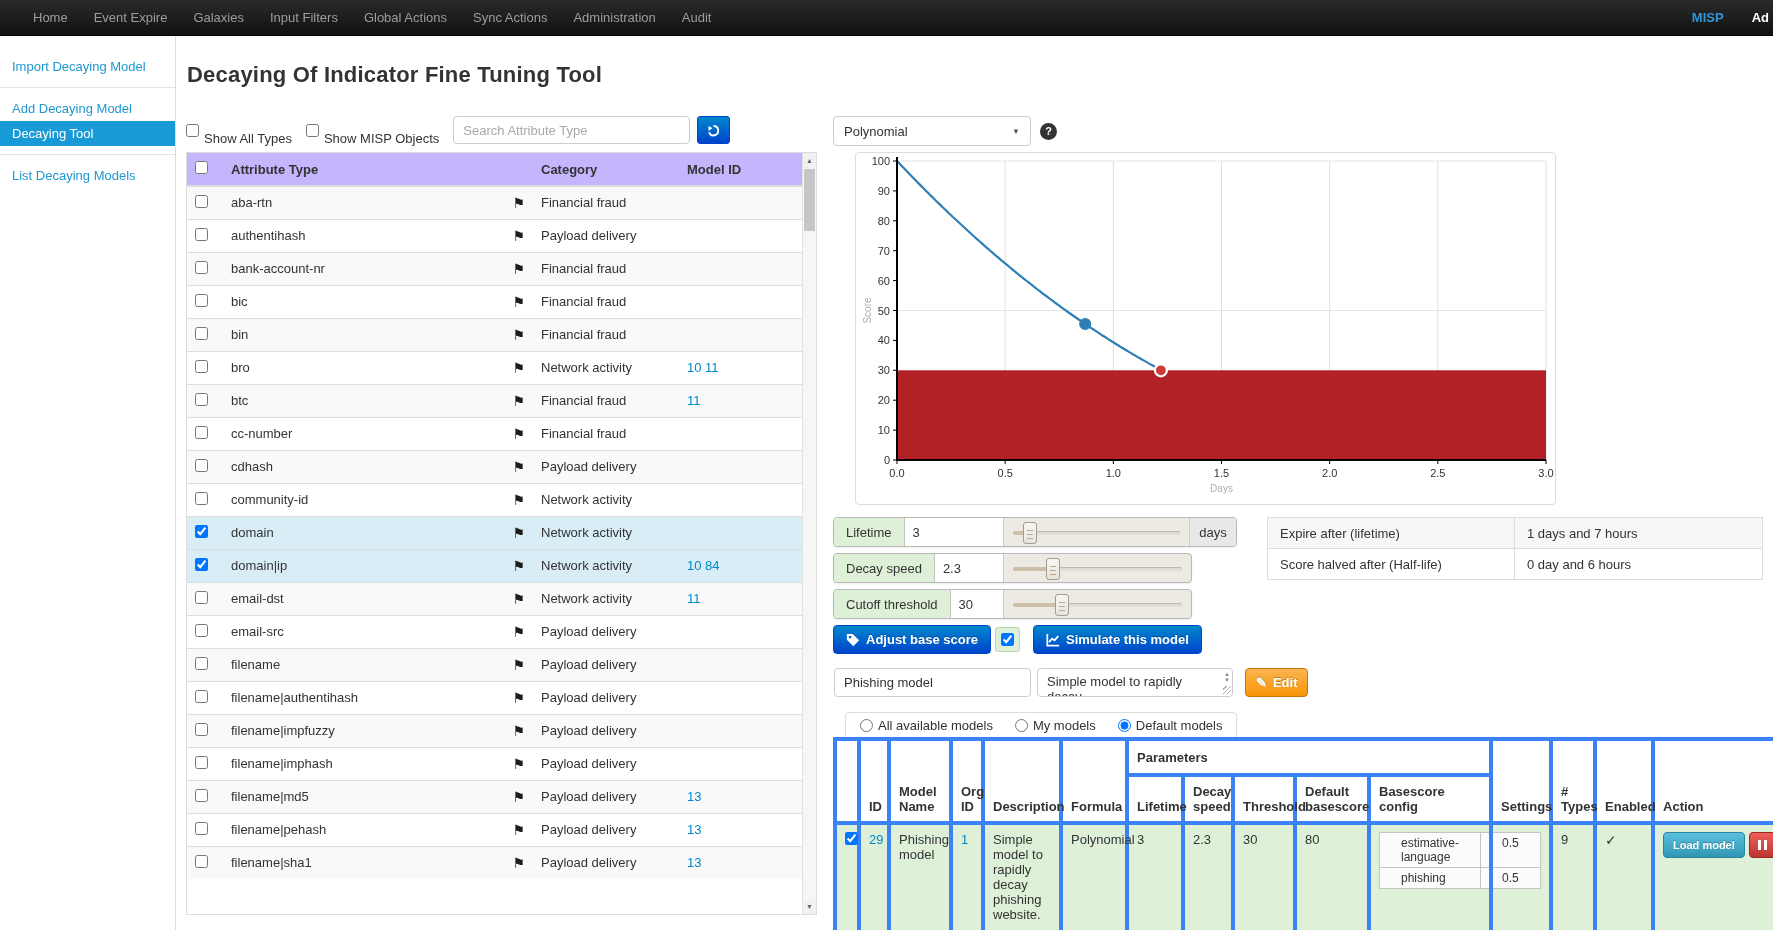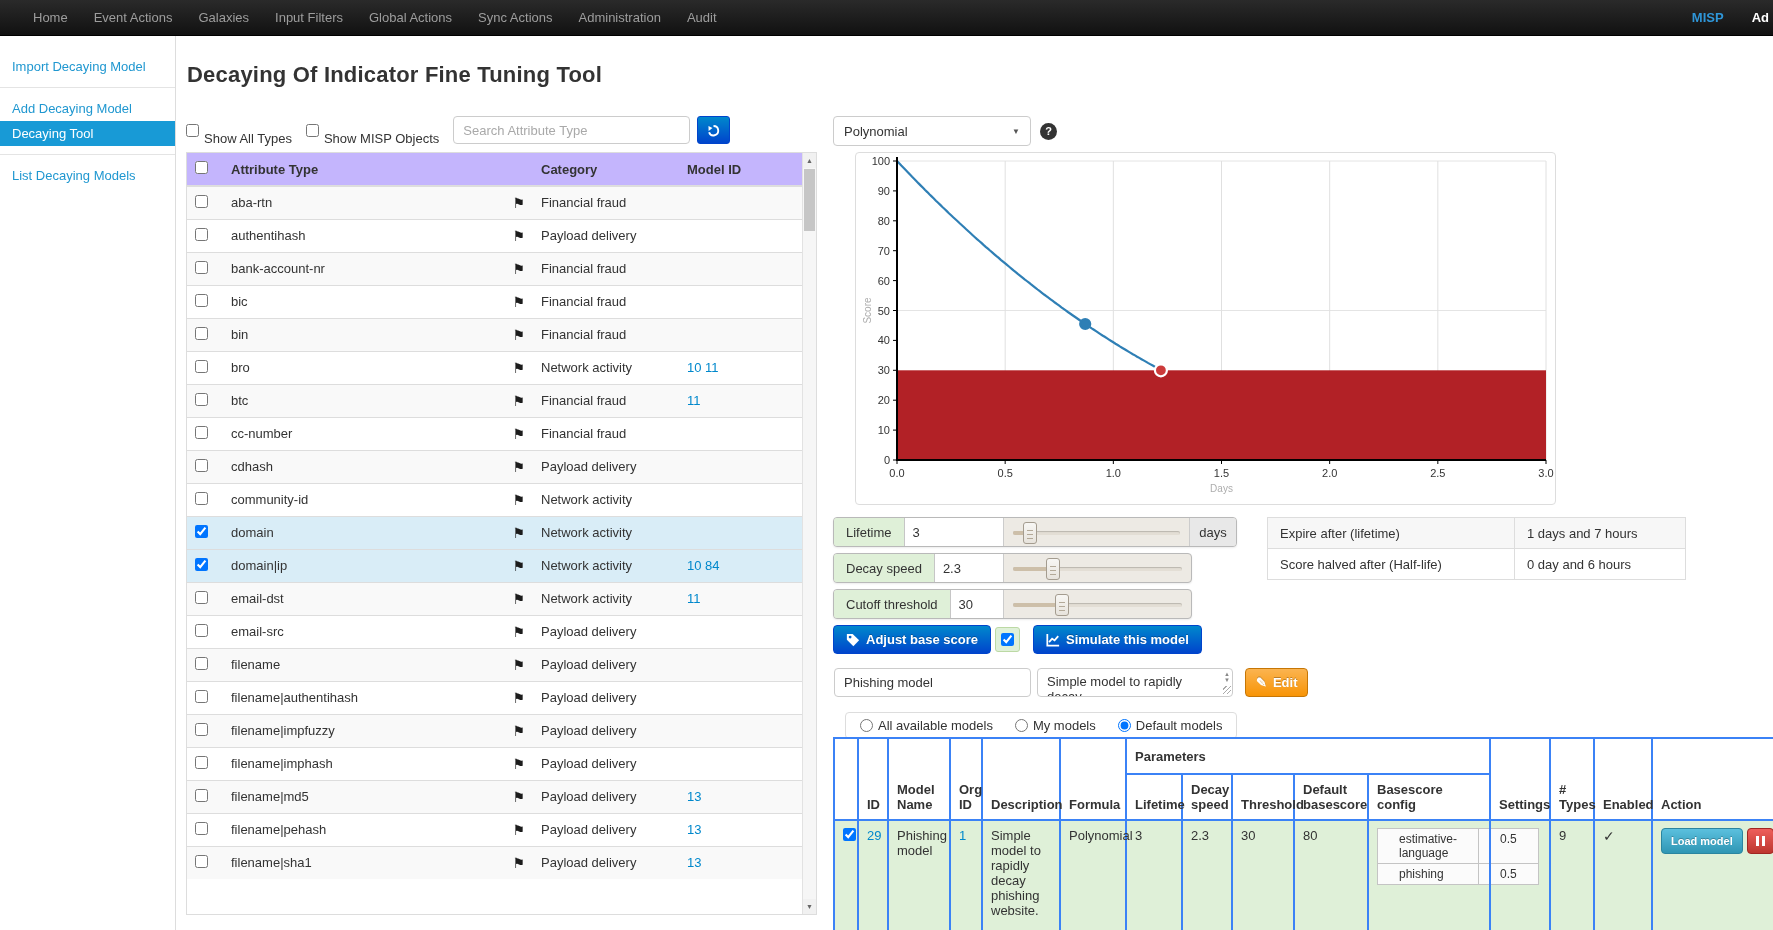--- a/index.html
+++ b/index.html
@@ -100,21 +100,21 @@
   .s-unit{width:47px;background:#e8e8e8;border-left:1px solid #ccc;display:flex;
     align-items:center;justify-content:center;flex:none}
 
   .action-btns{position:absolute;left:0;top:509px;display:flex;align-items:center}
   .btn-adjust{height:29px;padding:0 12px}
   .adjust-check{width:25px;height:25px;background:#dff0d8;border:1px solid #bcd9a4;border-radius:3px;
     display:flex;align-items:center;justify-content:center;margin-left:4px}
   .btn-simulate{height:29px;padding:0 12px;margin-left:13px}
 
   
-  .info-table{position:absolute;left:434px;top:401px;width:419px;border-collapse:collapse}
+  .info-table{position:absolute;left:434px;top:401px;width:496px;border-collapse:collapse}
   .info-table td{border:1px solid #ddd;height:31px;padding:0 12px}
   .info-table tr:first-child{background:#f7f7f7}
   .info-table .i-l{width:247px}
 
   
   .model-form{position:absolute;left:0;top:552px;height:29px}
   .mf-name{position:absolute;left:1px;top:0;width:197px;height:29px;border:1px solid #ccc;
     border-radius:4px;padding:0 9px;font:13px "Liberation Sans",sans-serif;color:#333}
   .mf-desc-wrap{position:absolute;left:204px;top:0;width:196px;height:29px}
   .mf-desc{width:196px;height:29px;border:1px solid #ccc;border-radius:4px;resize:none;
@@ -126,21 +126,21 @@
   .btn-edit{position:absolute;left:412px;top:0;height:29px;padding:0 10px}
 
   
   .radio-box{position:absolute;left:12px;top:596px;display:inline-flex;gap:22px;
     border:1px solid #ddd;border-radius:4px;padding:5px 14px;align-items:center;background:#fff}
   .radio-opt{display:flex;cursor:pointer}
   .radio-opt input{margin-right:5px}
 
   
   .models-table{position:absolute;left:0;top:621px;width:940px;border-collapse:collapse;table-layout:fixed;background:#fff}
-  .models-table th,.models-table td{border:2px solid #3b82f6;padding:7px 8px;text-align:left;font-size:13px}
+  .models-table th,.models-table td{border:4px solid #3b82f6;padding:7px 8px;text-align:left;font-size:13px}
   .models-table th{font-weight:bold;background:#fff}
   .models-table .vb{vertical-align:bottom}
   .models-table .group{vertical-align:middle;height:36px}
   .models-table td{vertical-align:top}
   .model-row{background:#dff0d8}
   .model-row td{height:180px}
   .bs-table{border-collapse:collapse;width:100%}
   .bs-table td{border:1px solid #c4c4c4;background:#fbfbfb;padding:3px 21px;height:auto;
     font-size:12px;word-wrap:break-word}
   .bs-table .bs-v{width:26px}
@@ -152,21 +152,21 @@
   .act .btn{vertical-align:middle}
   .act .btn + .btn{margin-left:4px}
   .check-mark{font-size:14px}
 </style>
 </head>
 <body>
 
 <div class="navbar">
   <div class="nav-items" id="nav-items">
       <div class="nav-item">Home</div>
-      <div class="nav-item">Event Actions</div>
+      <div class="nav-item">Event Expire</div>
       <div class="nav-item">Galaxies</div>
       <div class="nav-item">Input Filters</div>
       <div class="nav-item">Global Actions</div>
       <div class="nav-item">Sync Actions</div>
       <div class="nav-item">Administration</div>
       <div class="nav-item">Audit</div>
     </div>
   <div class="nav-right">
     <span class="brand">MISP</span>
     <span class="user">Ad</span>

